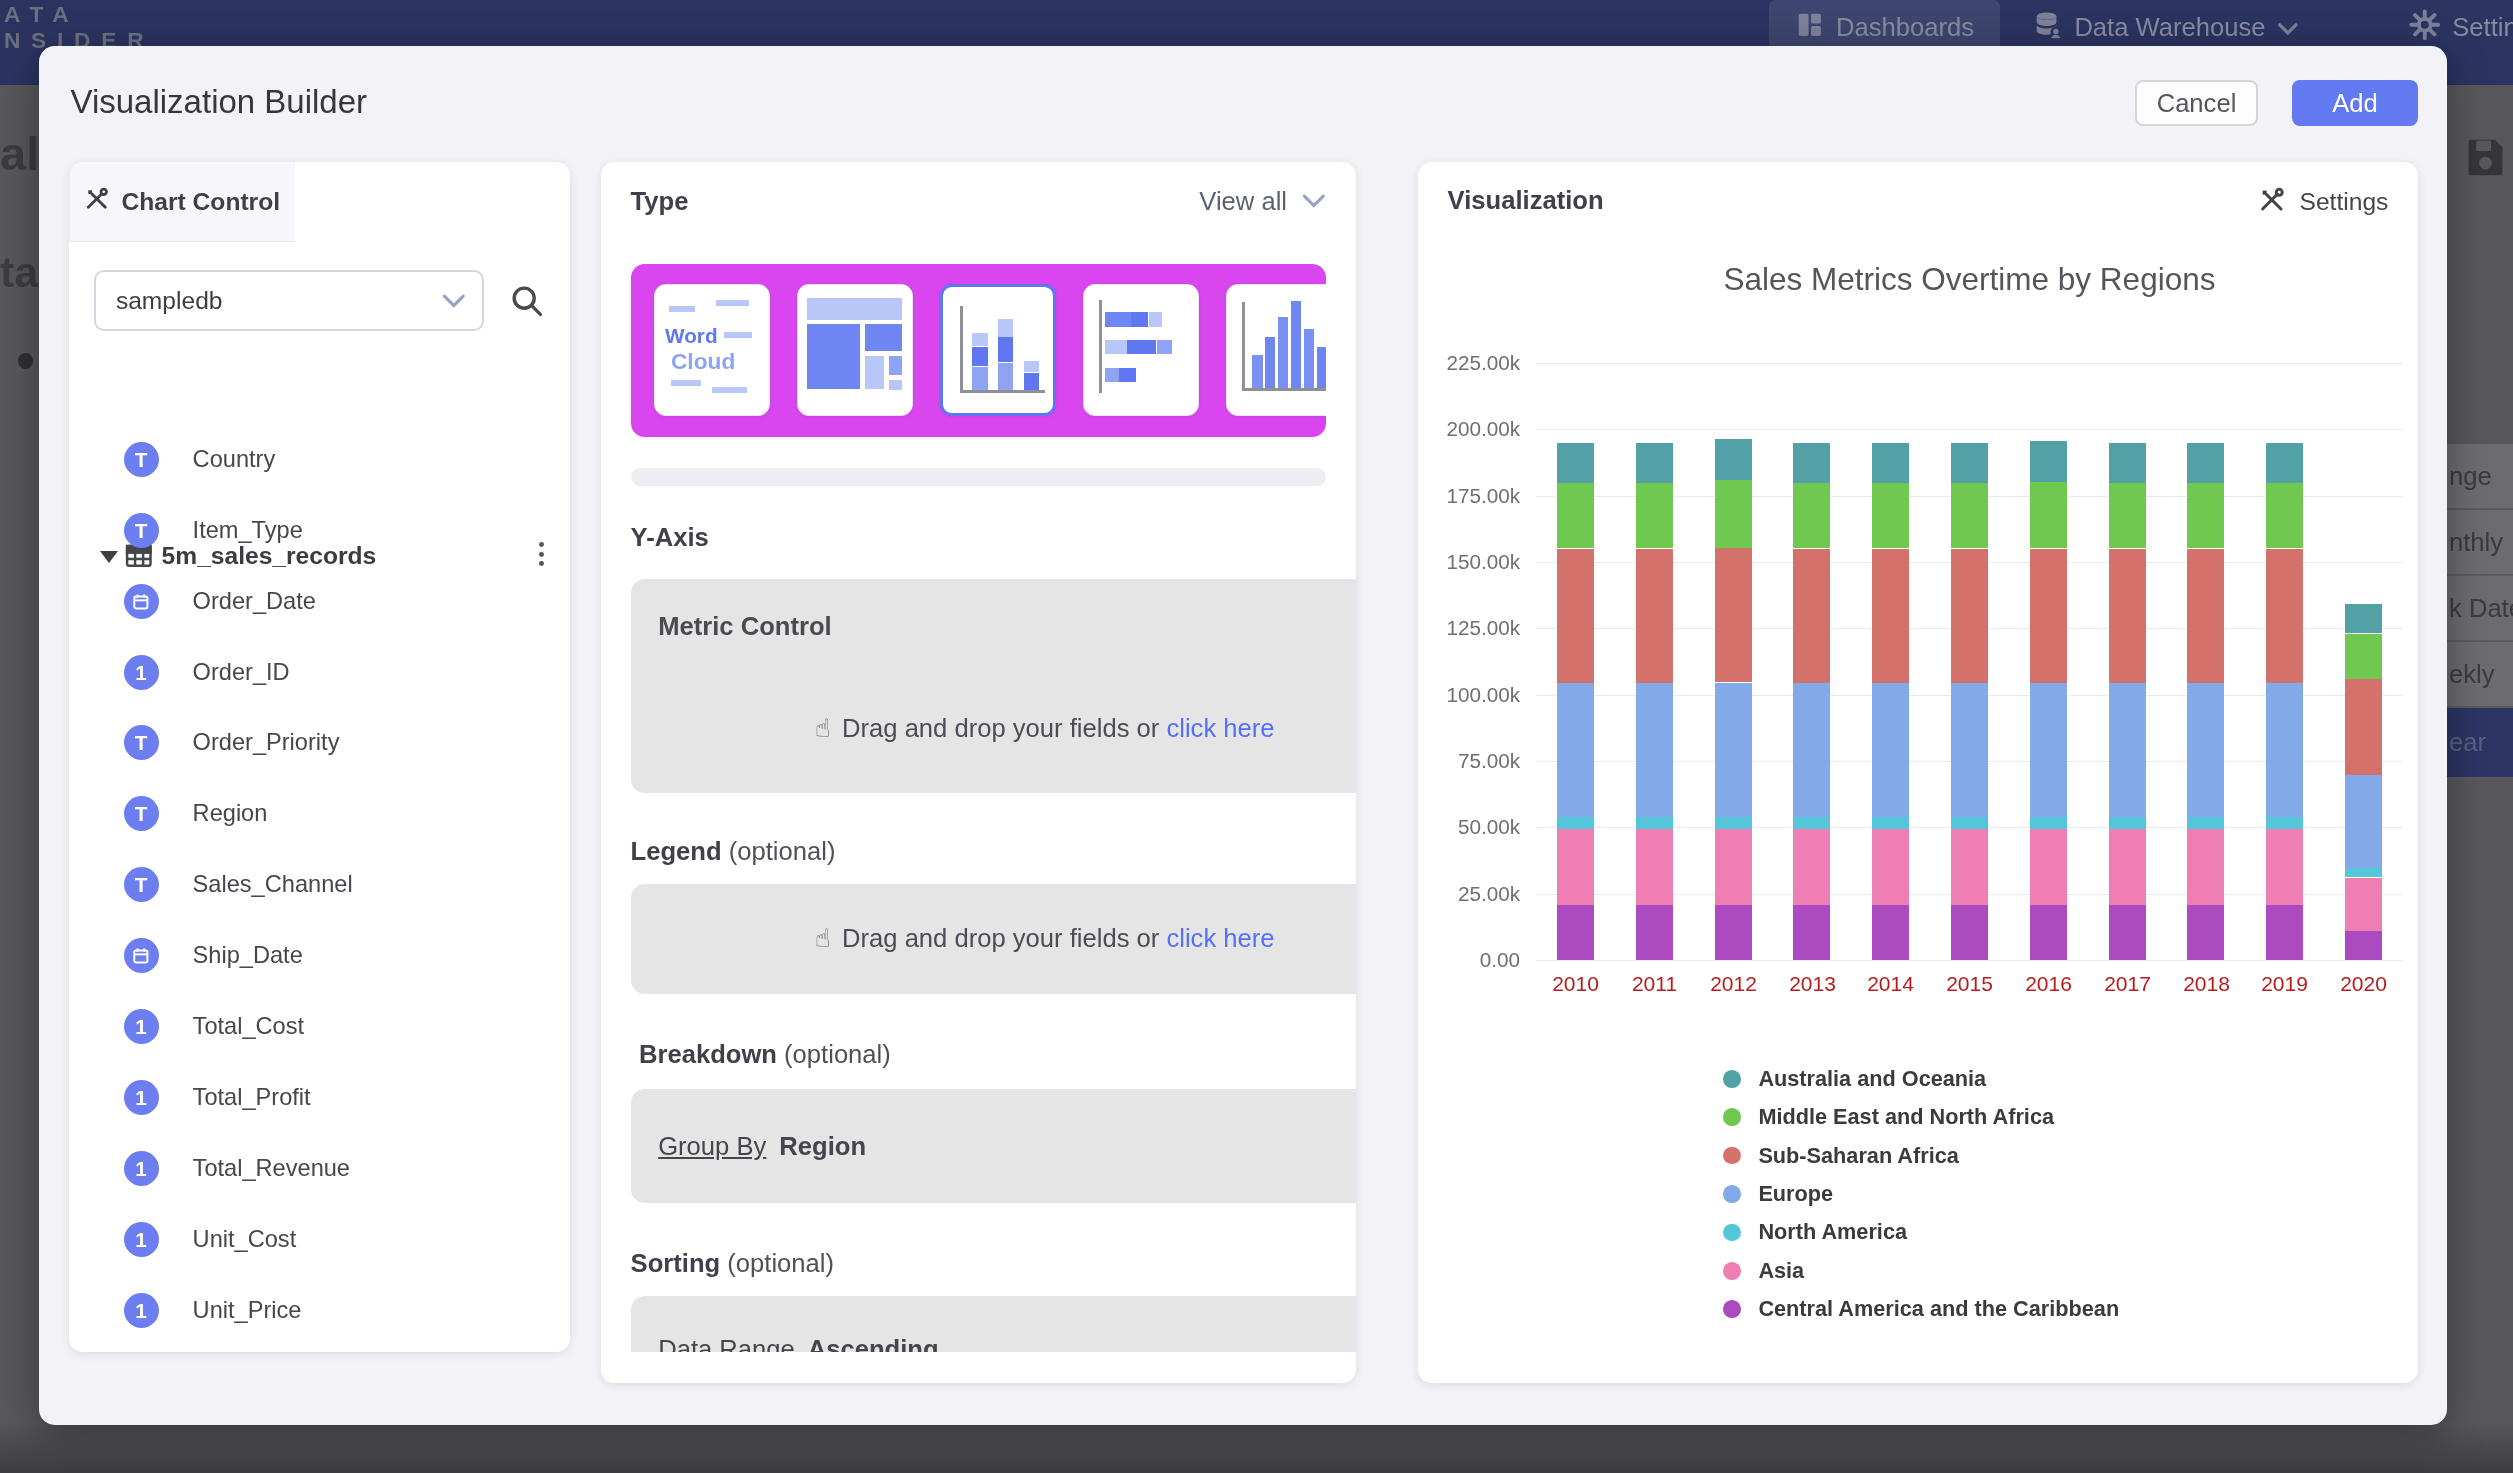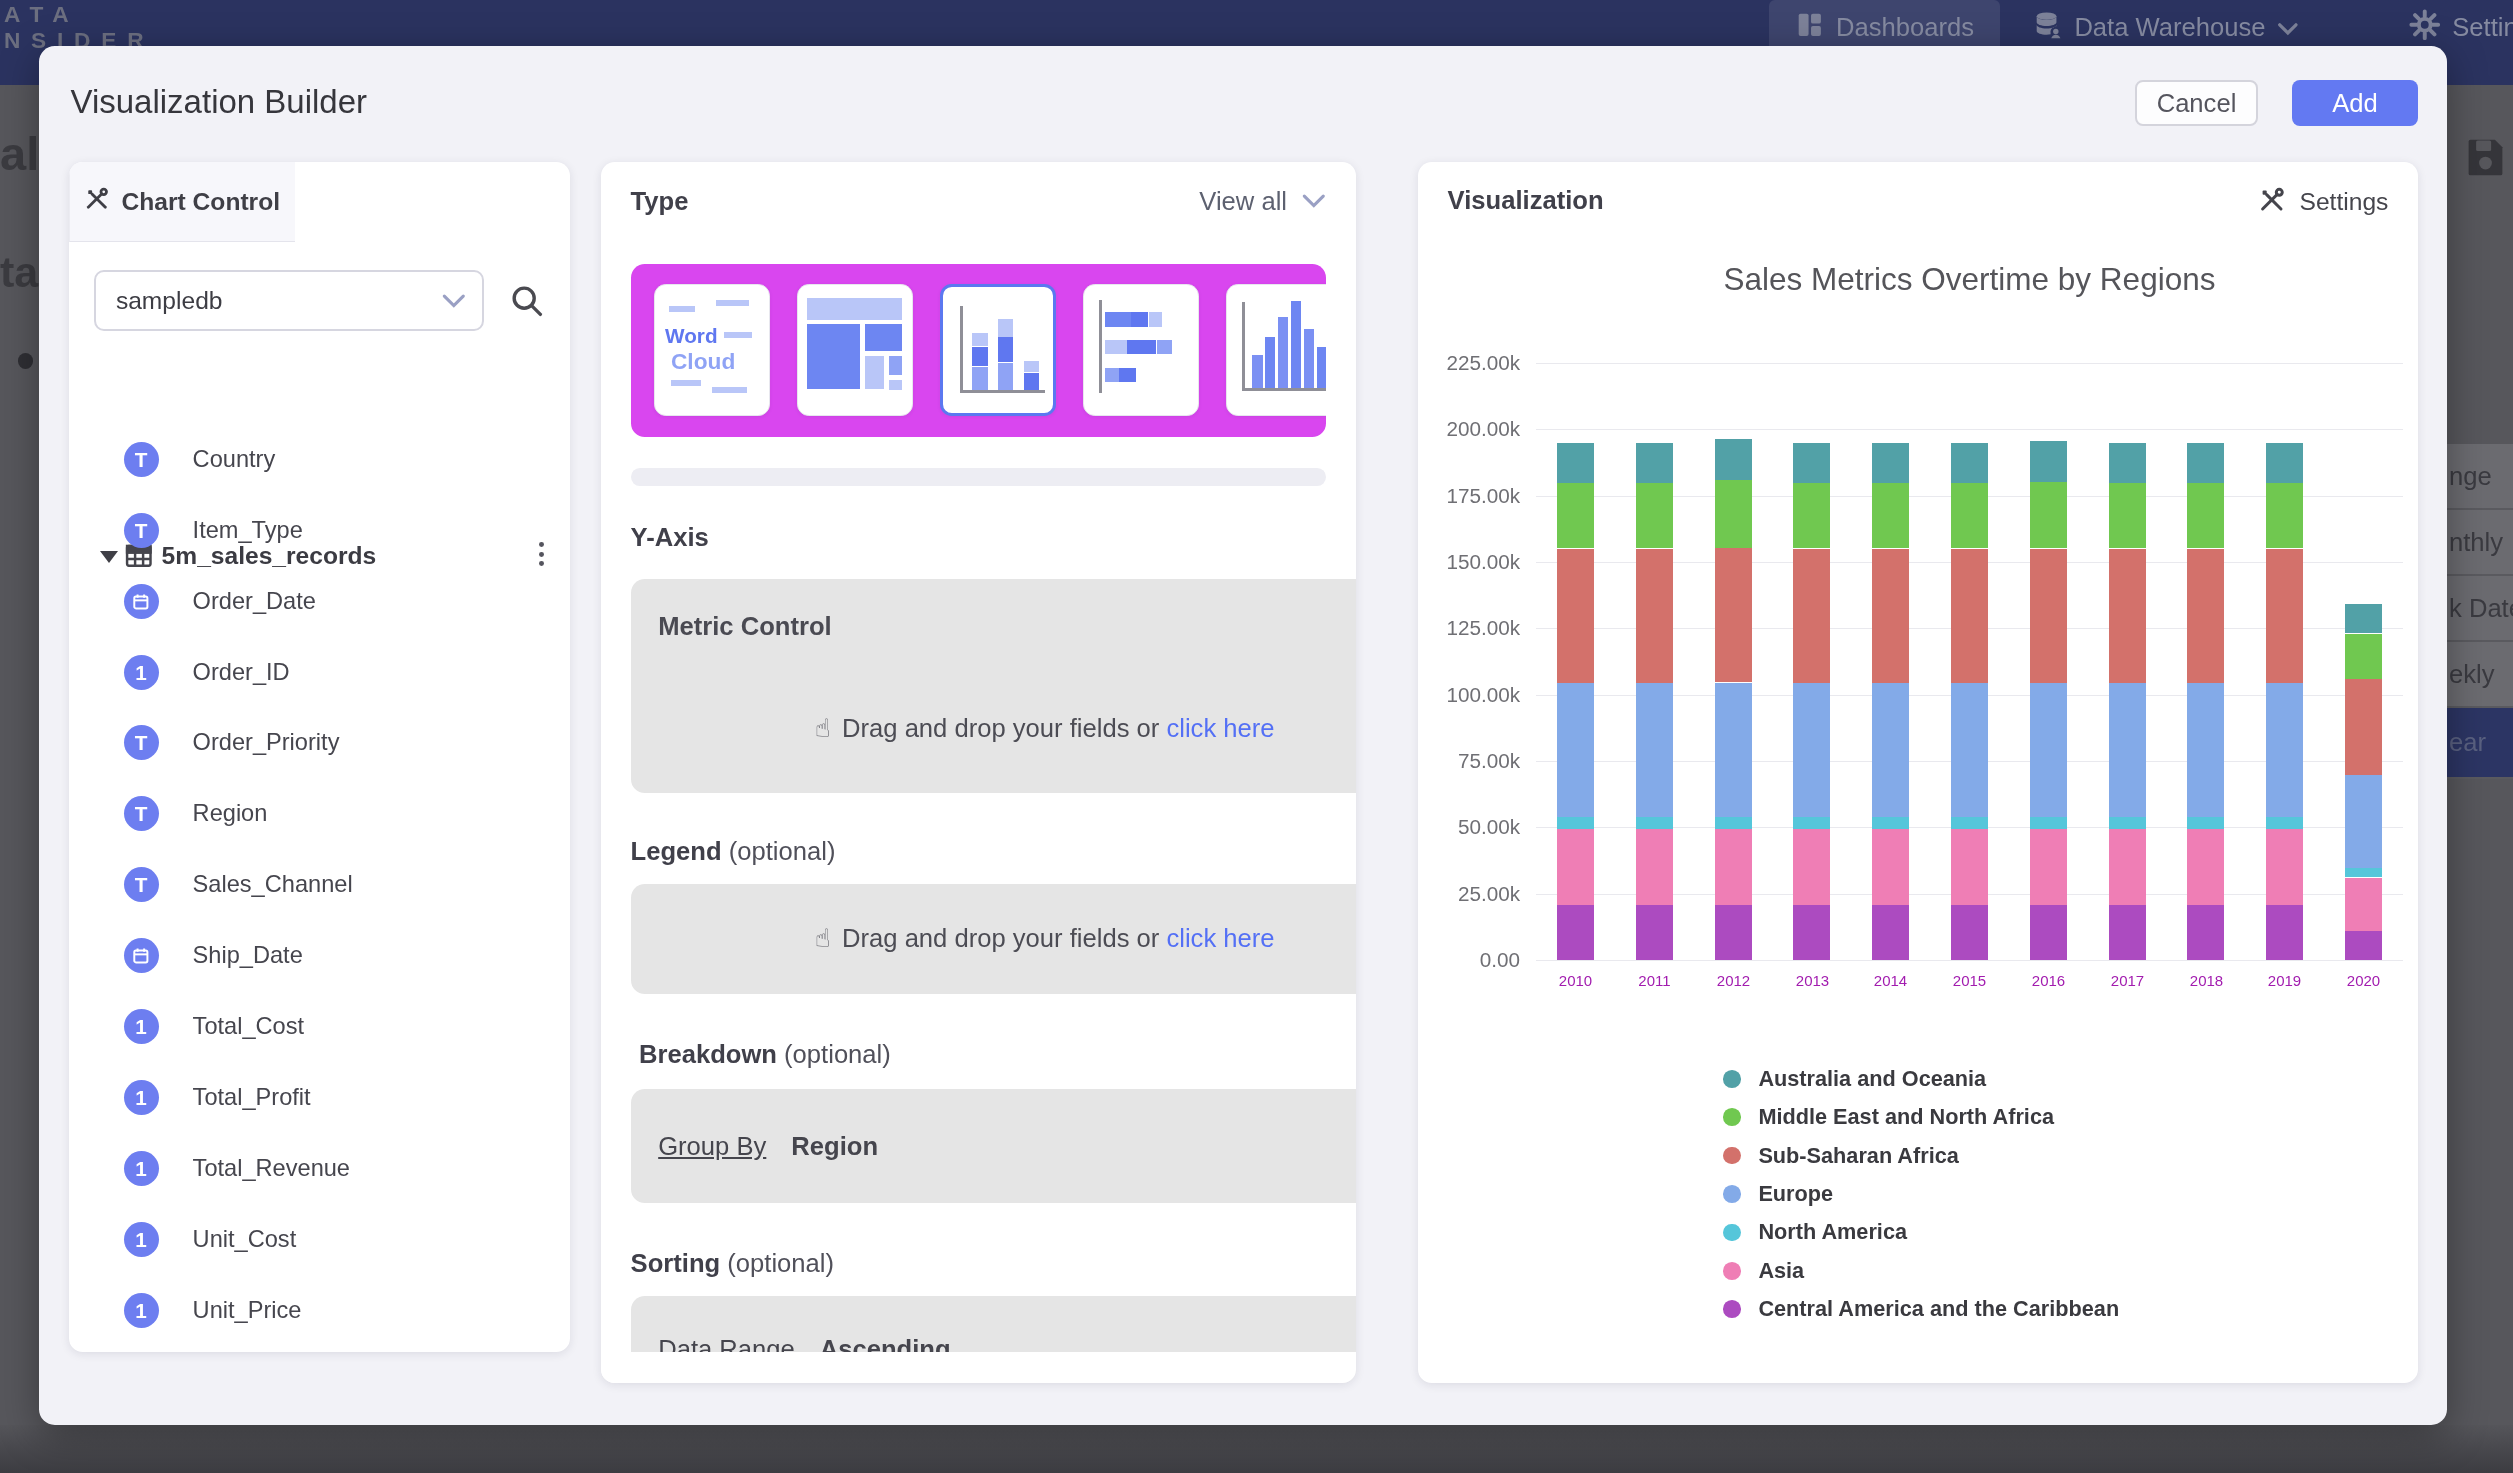--- a/index.html
+++ b/index.html
@@ -70,33 +70,33 @@
   .thumb{position:absolute;top:19.7px;width:116px;height:132px;background:#fff;border-radius:11.8px;
          border:1px solid #e7e7ee;box-shadow:0 1px 3.9px rgba(40,40,70,.08);cursor:pointer;}
   .thumb.sel{border:3px solid #5b78f0;}
   .thumb .sh{position:absolute;}
   .scroll-track{position:absolute;left:29.6px;top:306px;width:695px;height:17.7px;background:#ededf3;border-radius:8.9px;}
   .box{position:absolute;left:29.6px;width:828px;background:#e5e5e5;border-radius:13.8px;}
   .box-title{position:absolute;left:27.6px;top:33px;font-size:25.6px;font-weight:700;color:#4a4a52;}
   .drag-row{position:absolute;left:0;right:0;text-align:center;font-size:25.6px;color:#4c4c54;}
   .drag-row .hand{font-family:"DejaVu Sans",sans-serif;color:#5a5a62;margin-right:11.8px;}
   .drag-row .link{color:#5470f5;cursor:pointer;}
-  .groupby{position:absolute;left:27.6px;top:0;height:114px;display:flex;align-items:center;gap:25px;font-size:25.6px;color:#45454d;}
+  .groupby{position:absolute;left:27.6px;top:0;height:114px;display:flex;align-items:center;gap:13px;font-size:25.6px;color:#45454d;}
   .groupby .gb{text-decoration:underline;cursor:pointer;}
   .groupby b{font-weight:700;}
   .mask{position:absolute;left:0;right:0;bottom:0;height:31.5px;background:#fff;}
 
   
   .settings{position:absolute;right:29.6px;top:23.6px;display:flex;align-items:center;gap:13.8px;
             font-size:24.6px;color:#45454c;cursor:pointer;}
   .chart-title{position:absolute;left:118px;top:99px;width:867px;text-align:center;font-size:31.5px;color:#55555a;}
   .gridline{position:absolute;left:118px;width:867px;height:1px;background:#e9e9ee;}
   .ylab{position:absolute;left:0;width:102px;height:23.6px;line-height:23.6px;text-align:right;font-size:20.7px;color:#6f6f74;}
   .barseg{position:absolute;width:37px;}
-  .xlab{position:absolute;top:810px;width:79px;text-align:center;font-size:15px;color:#a21caf;}
+  .xlab{position:absolute;top:810px;width:79px;text-align:center;font-size:21px;color:#b91c1c;}
   .legend{position:absolute;left:305px;top:906px;}
   .leg-row{display:flex;align-items:center;gap:17.7px;height:21.7px;margin-bottom:16.7px;cursor:pointer;}
   .leg-dot{width:17.7px;height:17.7px;border-radius:50%;flex:0 0 auto;}
   .leg-lab{font-size:21.7px;font-weight:700;color:#3a3a3f;white-space:nowrap;}
 </style>
 </head>
 <body>
 
 <div class="screen">
 

